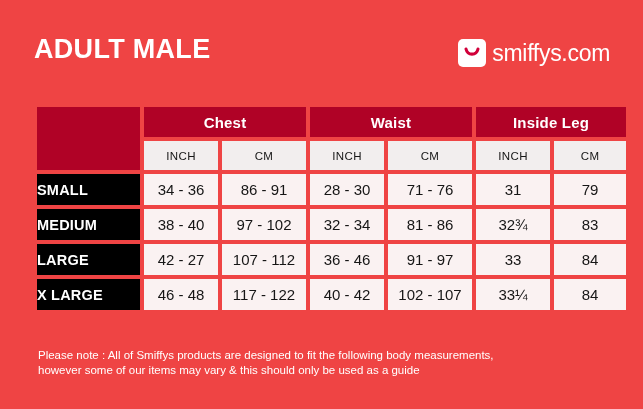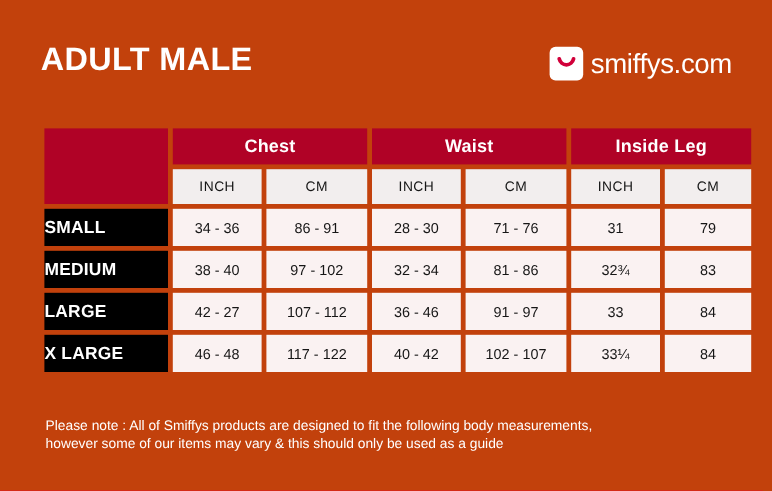--- a/index.html
+++ b/index.html
@@ -11,21 +11,21 @@
     height: 409px;
     background: #fc0032;
     font-family: "Liberation Sans", sans-serif;
     overflow: hidden;
     position: relative;
   }
 
   .page {
     position: absolute;
     inset: 0;
-    background: #c2410c;
+    background: #ef4444;
   }
 
   
   .header {
     position: absolute;
     left: 0;
     top: 0;
     width: 643px;
     height: 96px;
   }
@@ -123,21 +123,21 @@
     padding-left: 11px;
     height: 31px;
     vertical-align: middle;
     letter-spacing: 0.2px;
     white-space: nowrap;
   }
 
   .value-cell {
     background: #faf2f2;
     color: #161616;
-    font-size: 12px;
+    font-size: 15px;
     text-align: center;
     height: 29px;
     vertical-align: middle;
   }
 
   
   .note {
     position: absolute;
     left: 38px;
     top: 348px;

